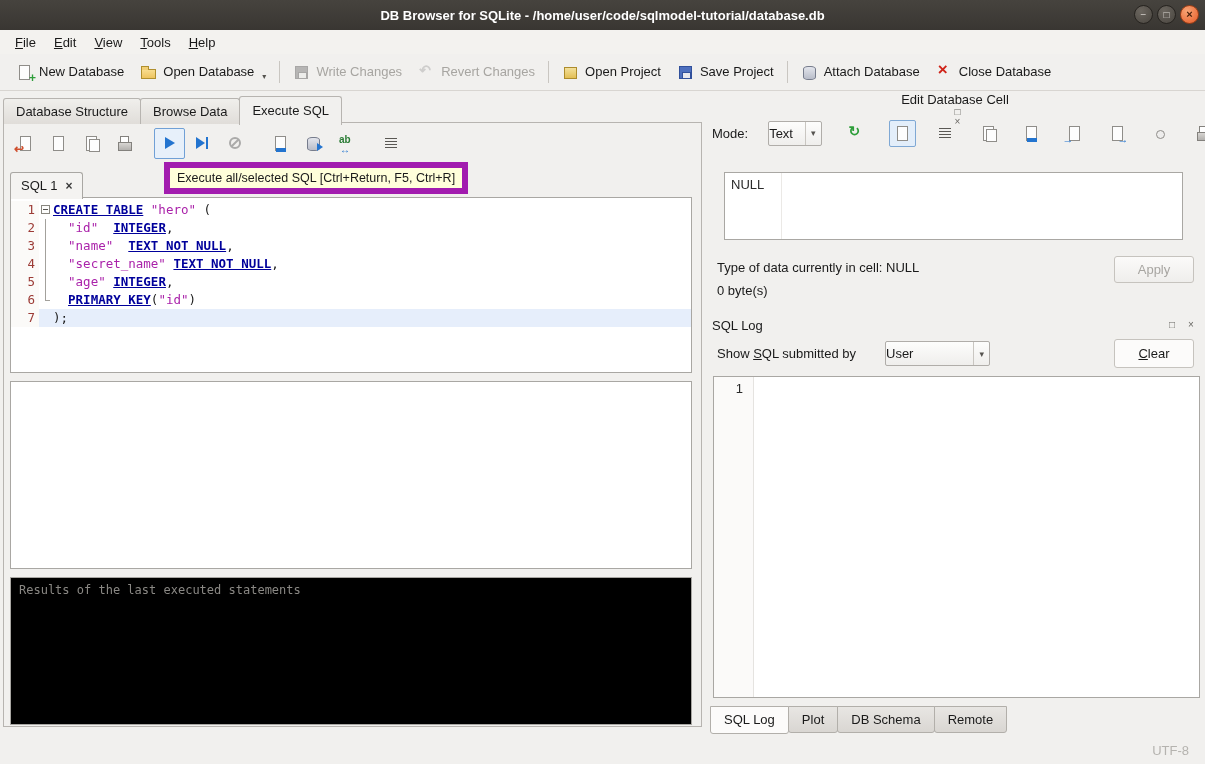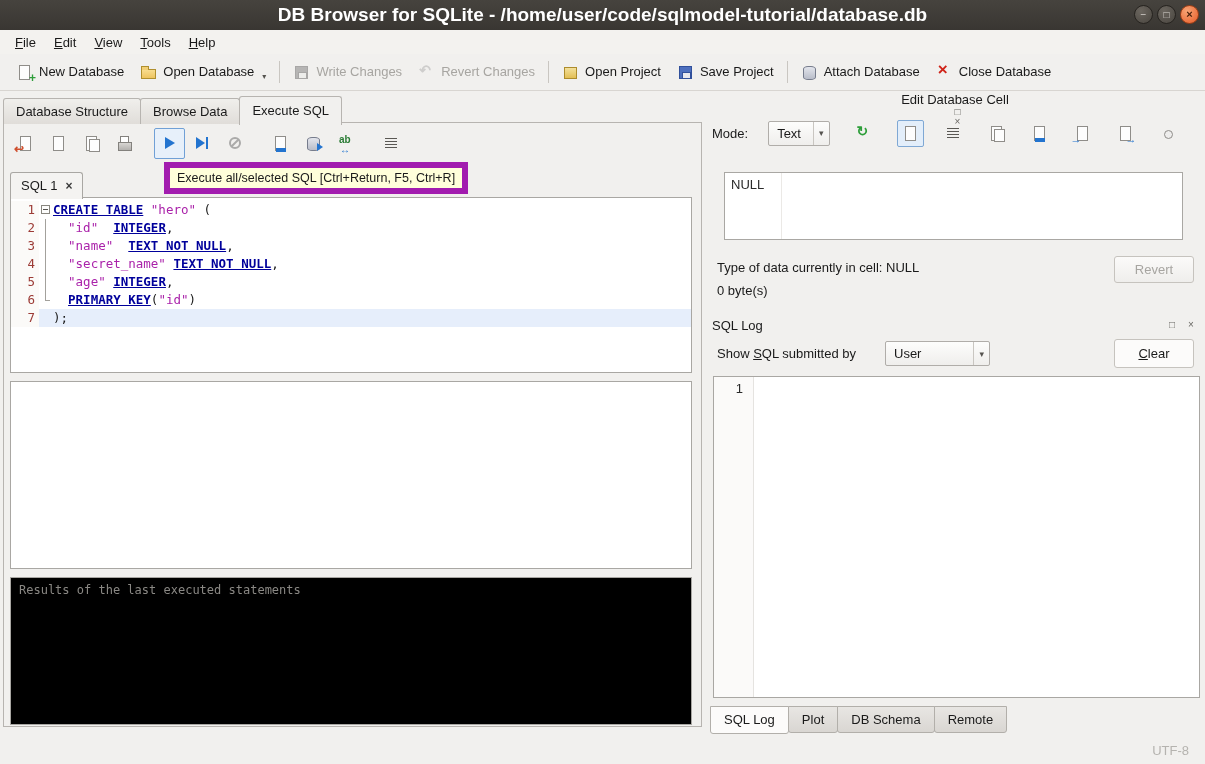--- a/index.html
+++ b/index.html
@@ -2,21 +2,21 @@
 <html><head>
 <meta charset="utf-8">
 <style>
   html,body{margin:0;padding:0;}
   body{width:1205px;height:764px;position:relative;overflow:hidden;
        font-family:"Liberation Sans",sans-serif;font-size:13px;color:#1a1a1a;background:#f1f0ee;}
 
   
   #titlebar{position:absolute;left:0;top:0;width:100%;height:30px;background:linear-gradient(#46433e,#393632);}
   #window-title{position:absolute;inset:0;display:flex;align-items:center;justify-content:center;
-                color:#ffffff;font-weight:bold;font-size:19px;}
+                color:#ffffff;font-weight:bold;font-size:13px;}
   #window-controls{position:absolute;right:6px;top:5px;display:flex;gap:4px;z-index:3;}
   .wctrl{width:19px;height:19px;border-radius:50%;display:flex;align-items:center;justify-content:center;
          font-size:10px;line-height:1;box-sizing:border-box;}
   .wctrl.minimize,.wctrl.maximize{background:radial-gradient(circle at 35% 30%,#6b665f,#49453f);
          border:1px solid #26231f;color:#d8d5d0;}
   .wctrl.close{background:radial-gradient(circle at 35% 30%,#f8a475,#e85c28);
          border:1px solid #9c3f17;color:#49200b;font-weight:bold;font-size:11px;}
 
   
   #menubar{position:absolute;left:0;top:30px;width:100%;height:24px;background:#f3f2ef;
@@ -130,21 +130,21 @@
 
   
   #rightpanel{position:absolute;left:705px;top:92px;width:497px;height:648px;}
   .dockhdr{position:absolute;left:0;right:4px;height:22px;display:flex;align-items:center;padding-left:7px;}
   .dockhdr .hdrtitle{flex:1;}
   .dicon{width:14px;height:14px;display:flex;align-items:center;justify-content:center;
          font-size:10px;color:#6a6864;margin-left:5px;line-height:1;}
   #cellhdr{top:0;flex-direction:column;}
   #moderow{position:absolute;left:7px;right:8px;top:28px;height:26px;display:flex;align-items:center;gap:20px;}
   .combo{display:inline-flex;align-items:center;height:25px;background:linear-gradient(#fdfdfc,#efeeec);
-         border:1px solid #b0ada9;border-radius:2px;padding-left:8px;box-sizing:border-box;}
+         border:1px solid #b0ada9;border-radius:2px;box-sizing:border-box;}
   .combo .carr{margin-left:12px;color:#55534f;font-size:9px;border-left:1px solid #c9c6c1;
          padding:0 5px;height:100%;display:flex;align-items:center;}
   #cellicons{margin-left:auto;display:flex;align-items:center;gap:16px;}
   .cbtn{width:25px;height:25px;display:flex;align-items:center;justify-content:center;
         border:1px solid transparent;border-radius:2px;}
   .cbtn.active{border-color:#7fa8d4;background:#e3eefa;}
   #celledit{position:absolute;left:19px;top:80px;width:459px;height:68px;background:#fff;
             border:1px solid #a9a7a3;box-sizing:border-box;padding:4px 6px;color:#2a2a2a;}
   #celledit::after{content:"";position:absolute;left:56px;top:0;bottom:0;width:1px;background:#ebe9e6;}
   #typetext{position:absolute;left:12px;top:168px;}
@@ -371,21 +371,21 @@
         <span class="cbtn">
           <span class="ico ist-printer"></span>
         </span>
       </span>
   </div>
 
   <div id="celledit">NULL</div>
 
   <div id="typetext">Type of data currently in cell: NULL</div>
   <div id="sizetext">0 byte(s)</div>
-  <button id="applybtn" disabled="">Revert</button>
+  <button id="applybtn" disabled="">Apply</button>
 
   <div class="dockhdr" id="loghdr">
     <span class="hdrtitle">SQL Log</span>
     <span class="dicon">□</span>
     <span class="dicon">×</span>
   </div>
 
   <div id="filterlabel"><span>Show </span><span class="u">S</span><span>QL submitted by</span></div>
 
   <span class="combo" id="filtercombo">

